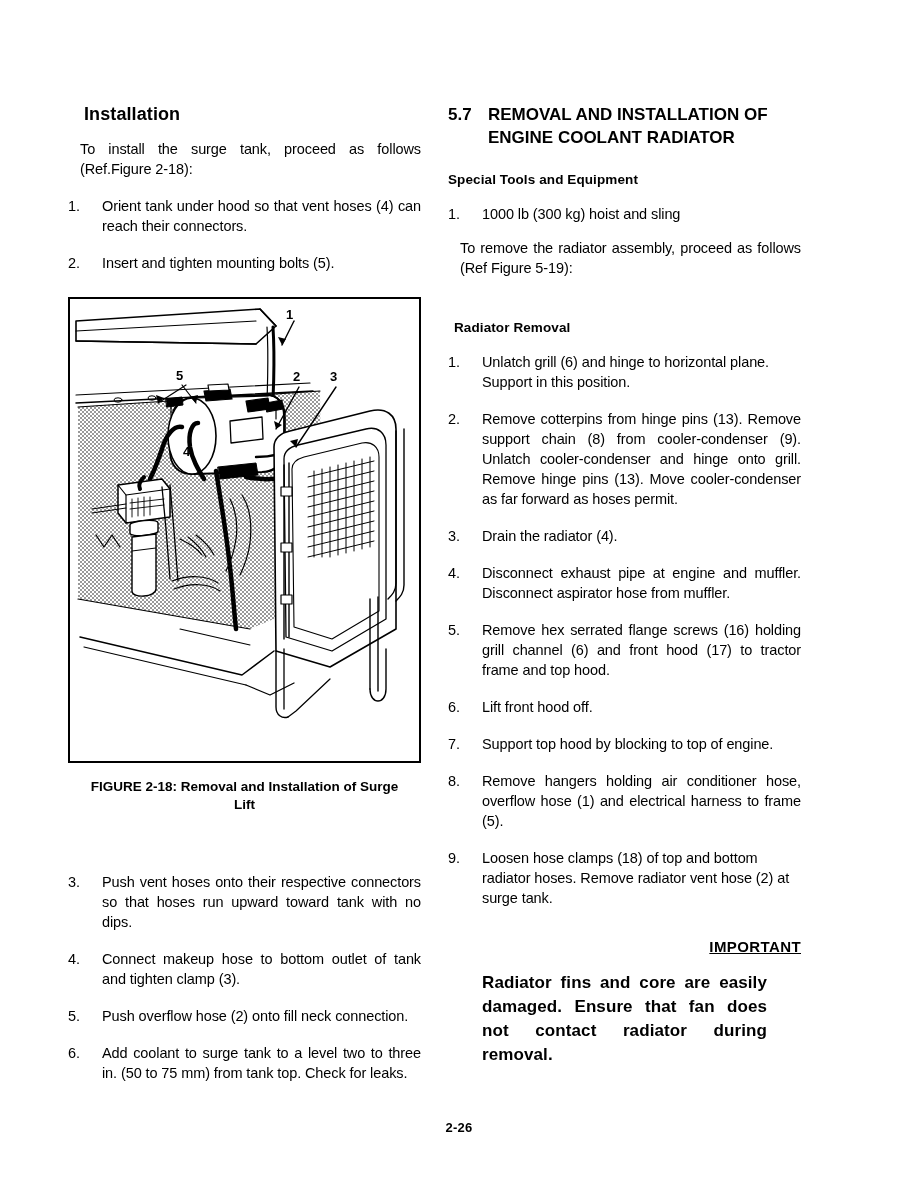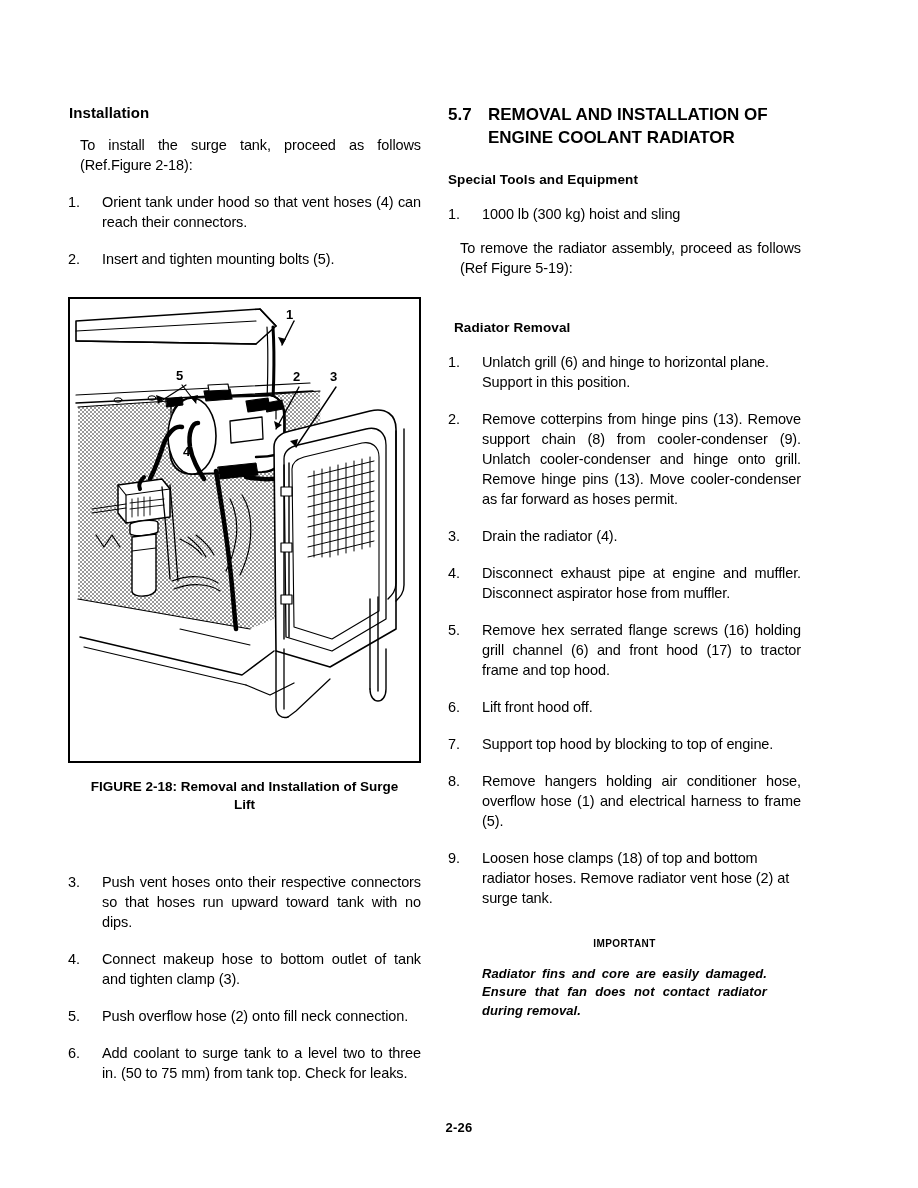--- a/index.html
+++ b/index.html
@@ -22,23 +22,23 @@
     height: 1188px;
   }
   .col {
     position: absolute;
     top: 104px;
   }
   .col-left  { left: 68px;  width: 353px; }
   .col-right { left: 448px; width: 353px; }
 
   h3.sec-head {
-    font-size: 15px;
-    font-weight: bold;
-    margin: 0 0 0 1px;
+    font-size: 18px;
+    font-weight: bold;
+    margin: 0 0 0 16px;
     letter-spacing: 0.1px;
     line-height: 1.15;
   }
   .para {
     font-size: 14.5px;
     line-height: 1.38;
     text-align: justify;
     margin: 14px 0 0 12px;
     letter-spacing: -0.1px;
   }
@@ -106,29 +106,29 @@
     line-height: 1.35;
     text-align: center;
   }
   .figure-caption .l1 { display: block; }
 
   
   .important-block {
     margin-top: 30px;
   }
   .important-title {
-    font-size: 10px;
-    font-weight: bold;
-    text-align: center;
+    font-size: 15px;
+    font-weight: bold;
+    text-align: right;
     letter-spacing: 0.4px;
+    text-decoration: underline;
   }
   .important-body {
-    font-size: 13px;
-    font-weight: bold;
-    font-style: italic;
+    font-size: 17px;
+    font-weight: bold;
     line-height: 1.42;
     text-align: justify;
     margin: 16px 34px 4px 34px;
     letter-spacing: 0.1px;
   }
 
   .page-number {
     position: absolute;
     left: 0;
     top: 1120px;

